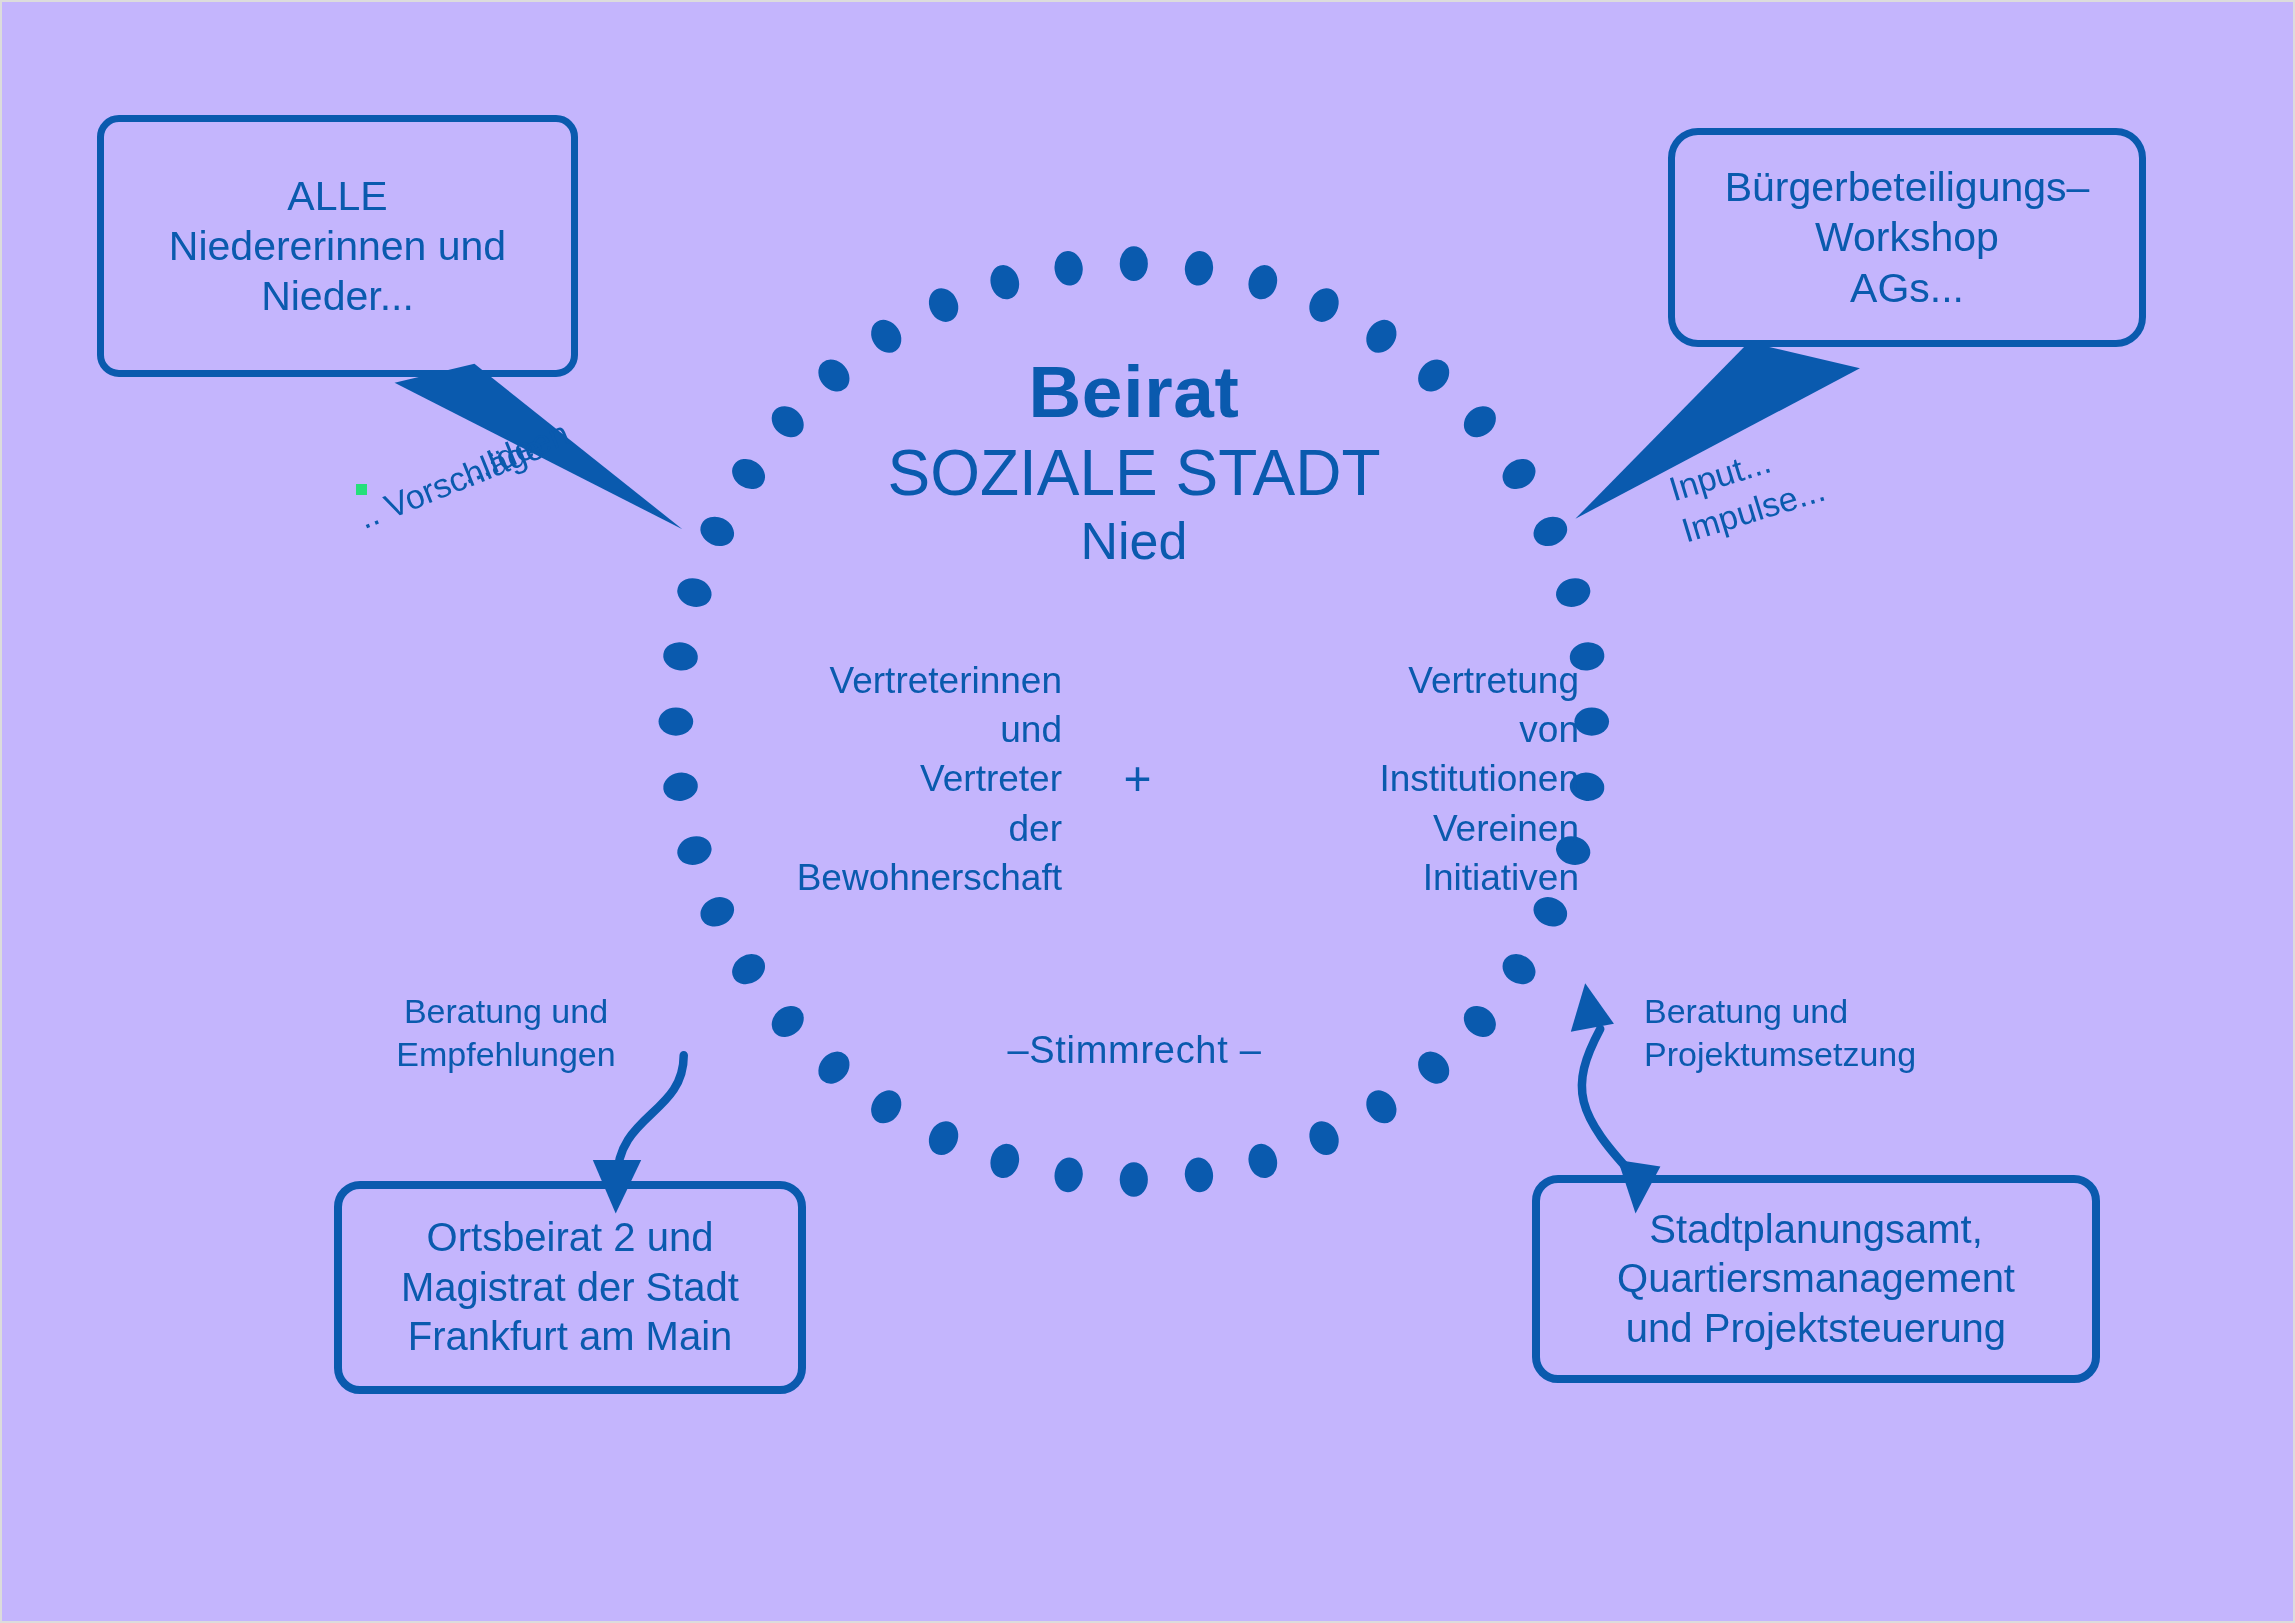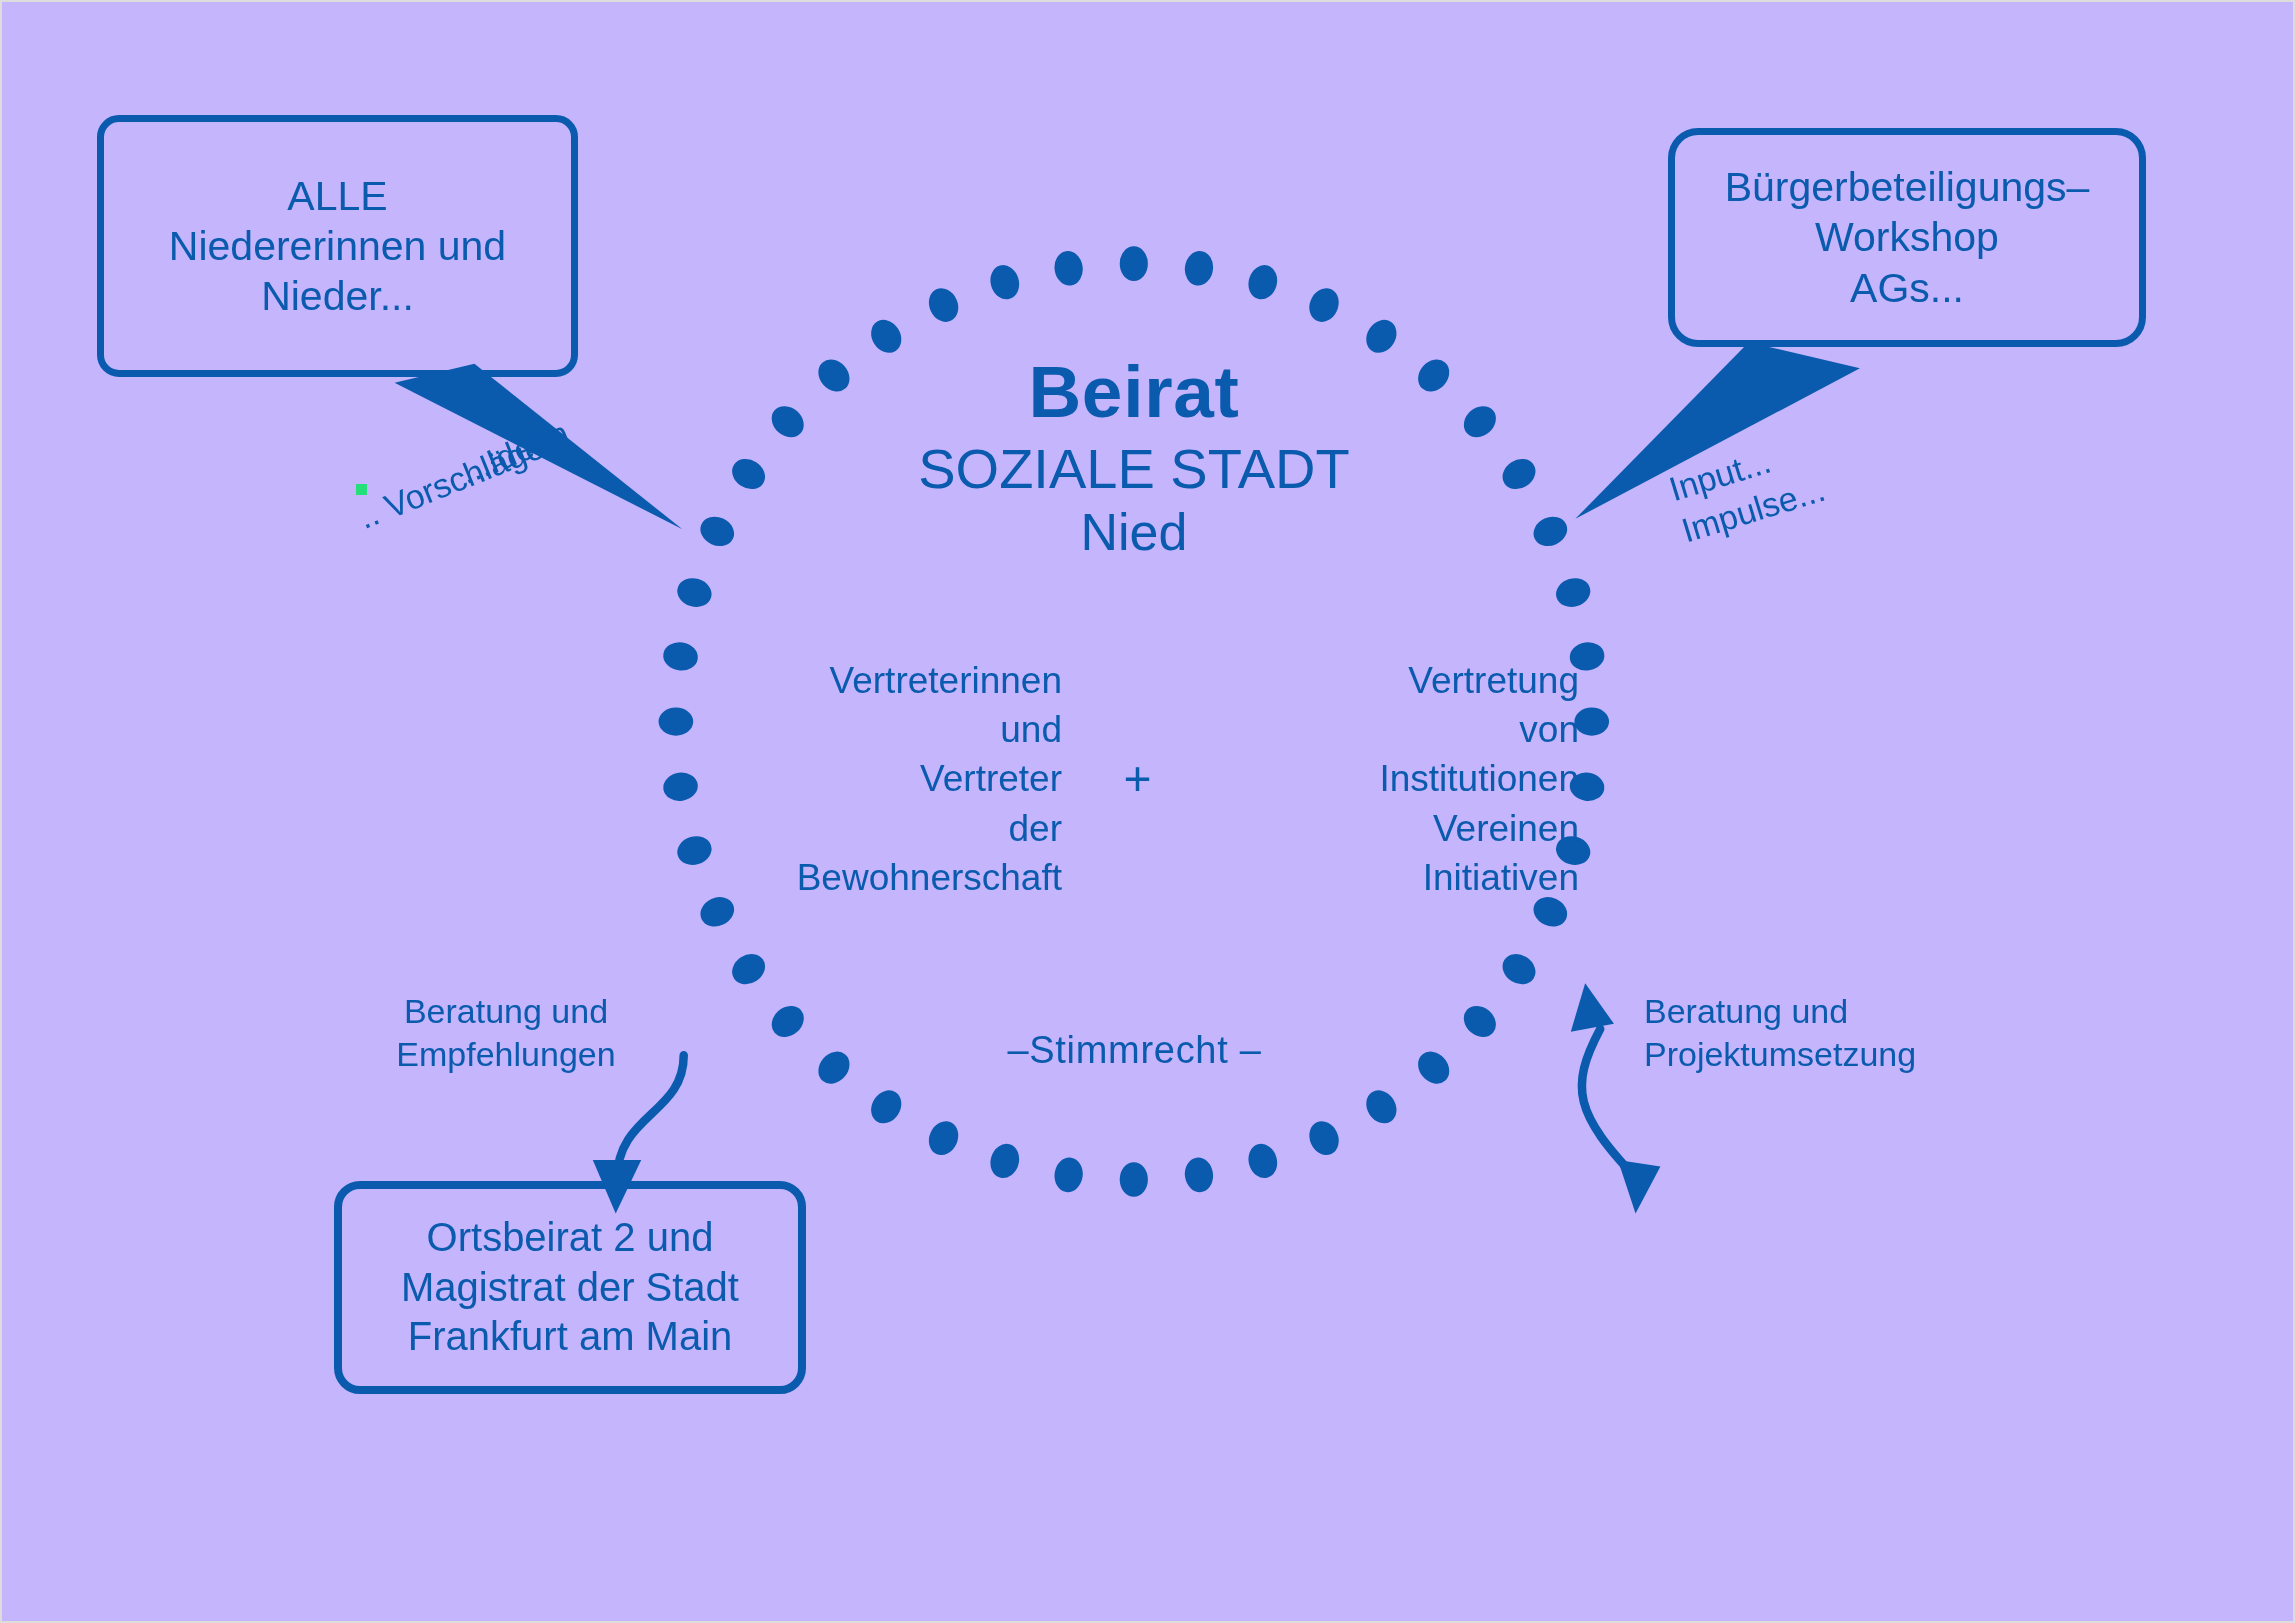--- a/index.html
+++ b/index.html
@@ -42,21 +42,21 @@
     color:#0a5aae;text-align:center;font-size:40px;line-height:1.24;
     white-space:pre-line;padding:0 10.5px;
   }
 
   
   #hub{
     position:absolute;left:674px;top:353px;width:916px;
     text-align:center;color:#0a5aae;
   }
   #hub .t1{font-size:73px;font-weight:bold;line-height:1.02;letter-spacing:0.7px;}
-  #hub .t2{font-size:56px;line-height:1.18;margin-top:6.5px;}
+  #hub .t2{font-size:64px;line-height:1.18;margin-top:6.5px;}
   #hub .t3{font-size:52px;line-height:1.18;}
 
   #cols{
     position:absolute;left:694px;top:654px;width:883px;
     display:flex;align-items:center;justify-content:space-between;
     color:#0a5aae;
   }
   #cols .col{font-size:37px;line-height:1.33;text-align:right;width:366px;white-space:pre-line;}
   #cols .plus{font-size:48px;line-height:1;width:59px;text-align:center;}
 
@@ -197,15 +197,20 @@
 
   <div id="ann-beratung-right">Beratung und
 Projektumsetzung</div>
 
   <div class="obox" id="box-ortsbeirat" style="left:332px;top:1179px;width:472px;height:213px;">
     <div class="otext">Ortsbeirat 2 und
 Magistrat der Stadt
 Frankfurt am Main</div>
   </div>
 
+  <div class="obox" id="box-stadtplanungsamt" style="left:1530px;top:1173px;width:568px;height:208px;">
+    <div class="otext">Stadtplanungsamt,
+Quartiersmanagement
+und Projektsteuerung</div>
+  </div>
 
 </div>
 
 
 </body></html>

